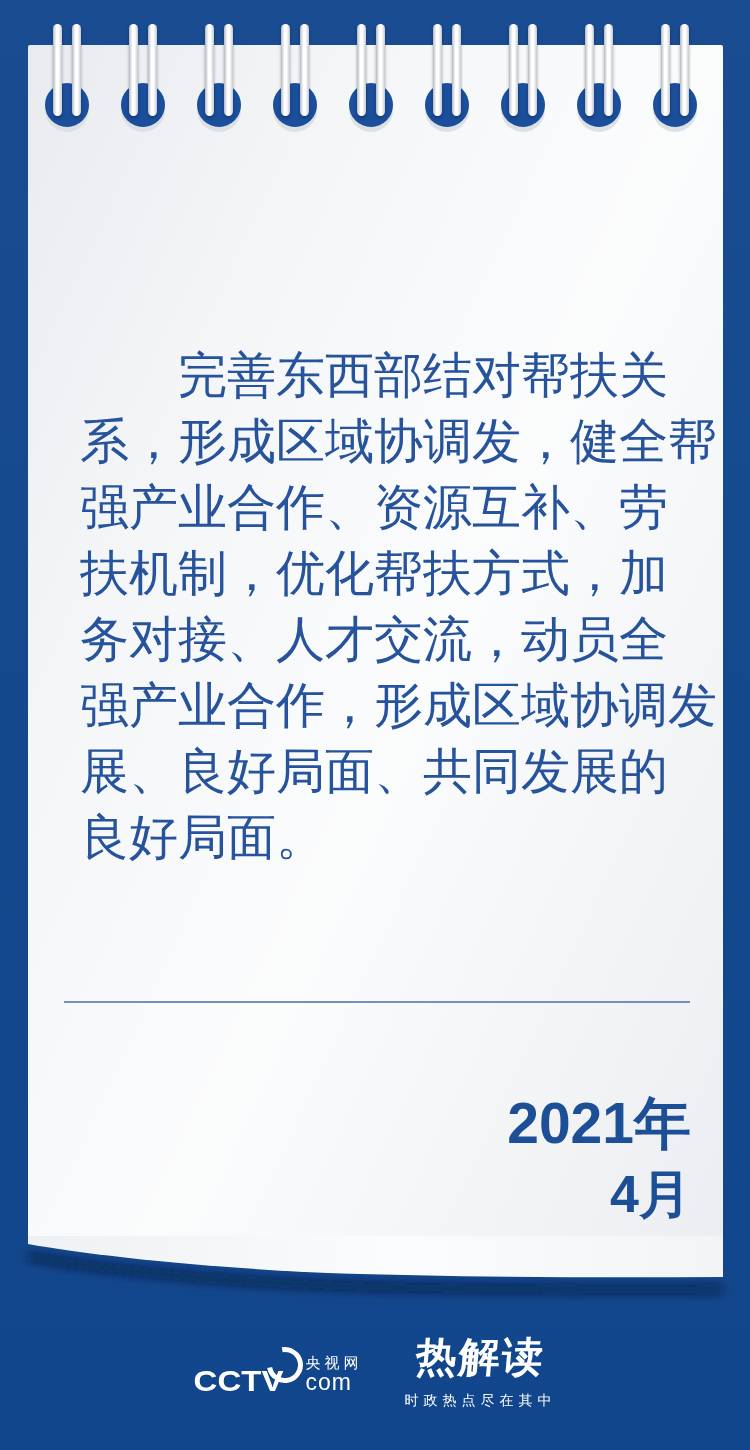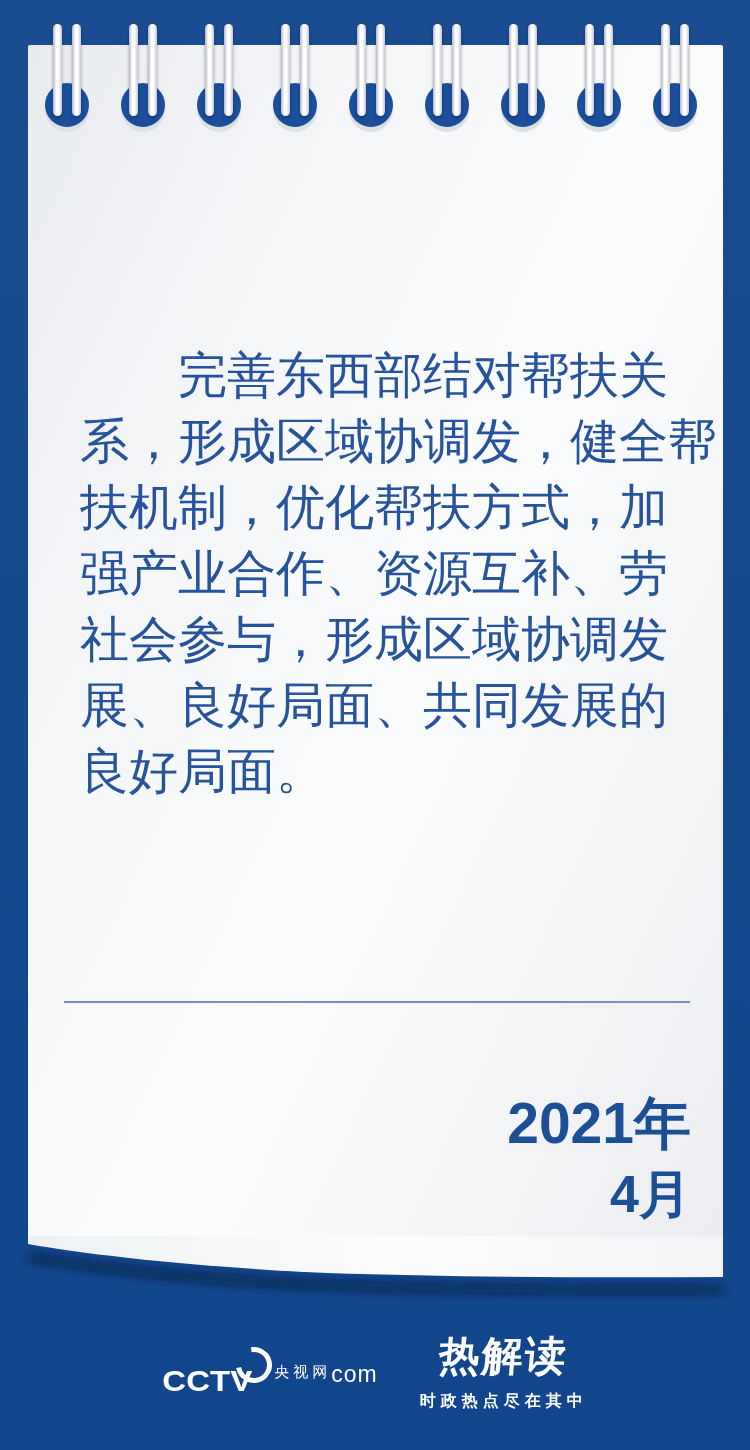--- a/index.html
+++ b/index.html
@@ -69,44 +69,45 @@
   .cctv{display:flex;align-items:center;position:relative;}
   .cctv-letters{
     font-size:33px;font-weight:bold;letter-spacing:0px;line-height:1;
     transform:scaleY(0.92);margin-top:14px;
   }
   .cctv-globe{
     width:26px;height:26px;border:5px solid #ffffff;border-radius:50%;
     border-left-color:transparent;transform:rotate(35deg);
     margin-left:-16px;margin-top:-18px;flex:0 0 auto;
   }
-  .cctv-col{display:flex;flex-direction:row;margin-left:2px;}
+  .cctv-col{display:flex;flex-direction:column;margin-left:2px;}
   .cctv-site{font-size:15px;letter-spacing:4px;line-height:17px;}
   .cctv-com{font-size:23px;line-height:22px;font-weight:500;letter-spacing:1px;}
 
   .brand{display:flex;flex-direction:column;align-items:center;}
   .brand-name{
     font-size:41px;font-weight:900;line-height:40px;letter-spacing:2px;
     transform:skewX(-5deg);
   }
-  .brand-tagline{font-size:16px;letter-spacing:5px;margin-top:15px;font-weight:bold;}
+  .brand-tagline{font-size:14px;letter-spacing:5px;margin-top:15px;font-weight:normal;}
 </style>
 </head>
 <body>
 
 <div class="canvas">
 
   <div class="paper">
 
     <div class="note-text">
       <div class="note-line">完善东西部结对帮扶关</div>
       <div class="note-line">系，形成区域协调发，健全帮</div>
+      <div class="note-line">强产业合作、资源互补、劳</div>
       <div class="note-line">扶机制，优化帮扶方式，加</div>
-      <div class="note-line">强产业合作、资源互补、劳</div>
-      <div class="note-line">社会参与，形成区域协调发</div>
+      <div class="note-line">务对接、人才交流，动员全</div>
+      <div class="note-line">强产业合作，形成区域协调发</div>
       <div class="note-line">展、良好局面、共同发展的</div>
       <div class="note-line">良好局面。</div>
     </div>
 
     <div class="divider"></div>
 
     <div class="date-block">
       <div class="date-year">2021年</div>
       <div class="date-month">4月</div>
     </div>

